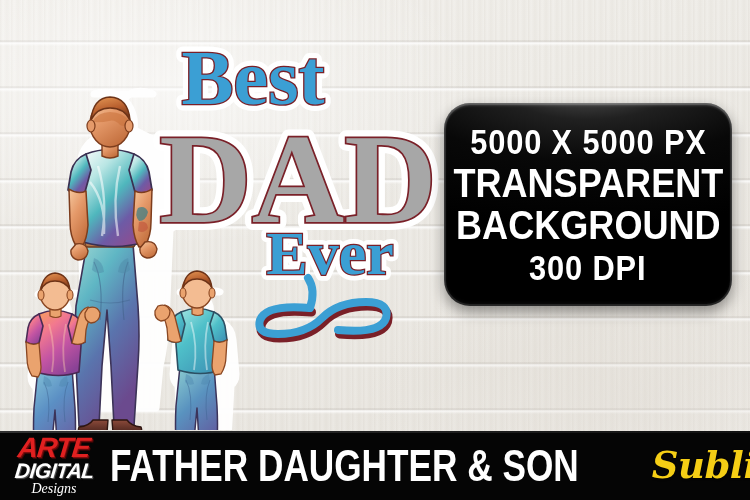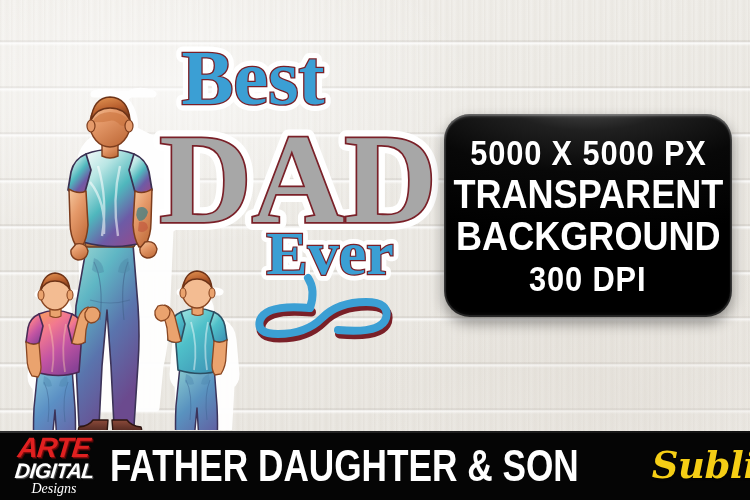--- a/index.html
+++ b/index.html
@@ -66,21 +66,21 @@
     top: 16px;
     width: 310px;
     height: 330px;
   }
   .headline svg { display: block; width: 100%; height: 100%; overflow: visible; }
 
   
   .badge {
     position: absolute;
     left: 444px;
-    top: 114px;
+    top: 103px;
     width: 288px;
     height: 203px;
     border-radius: 26px;
     background:
       radial-gradient(ellipse 120% 70% at 50% -10%, #5a5a5a 0%, #202020 26%, #080808 55%, #000 100%);
     box-shadow:
       0 6px 14px rgba(0,0,0,0.40),
       inset 0 2px 3px rgba(255,255,255,0.30),
       inset 0 -2px 4px rgba(255,255,255,0.07);
     display: flex;

